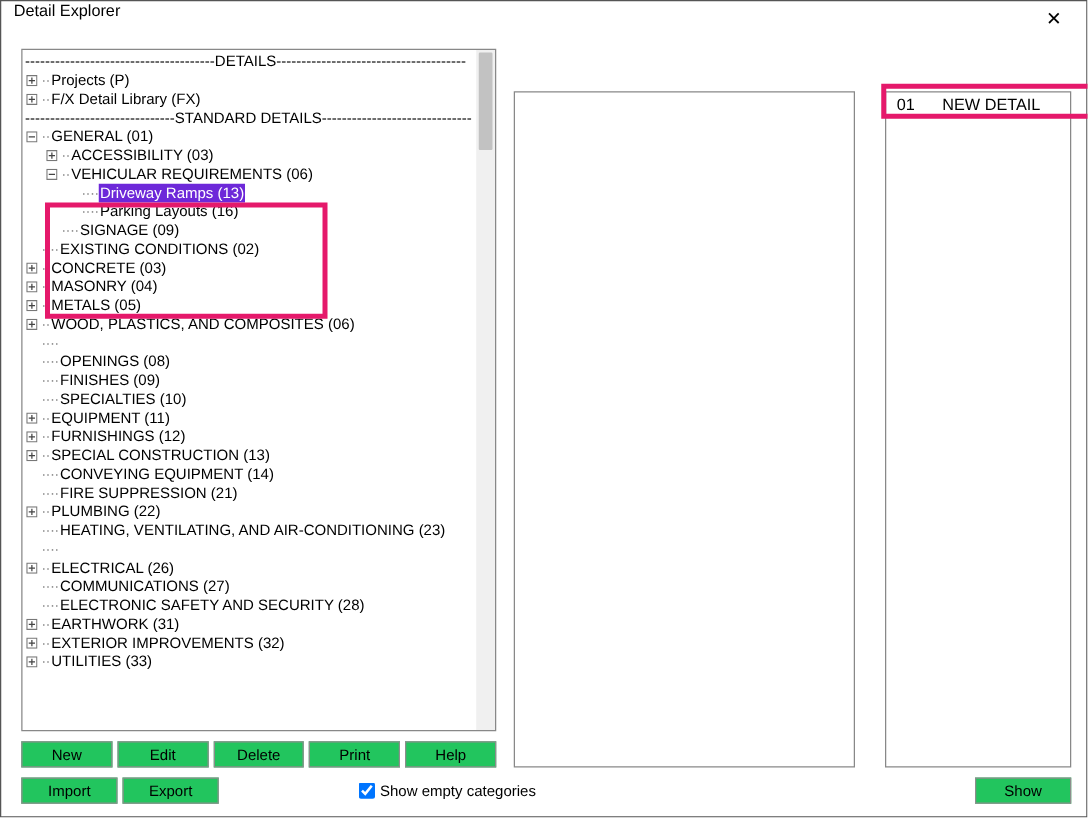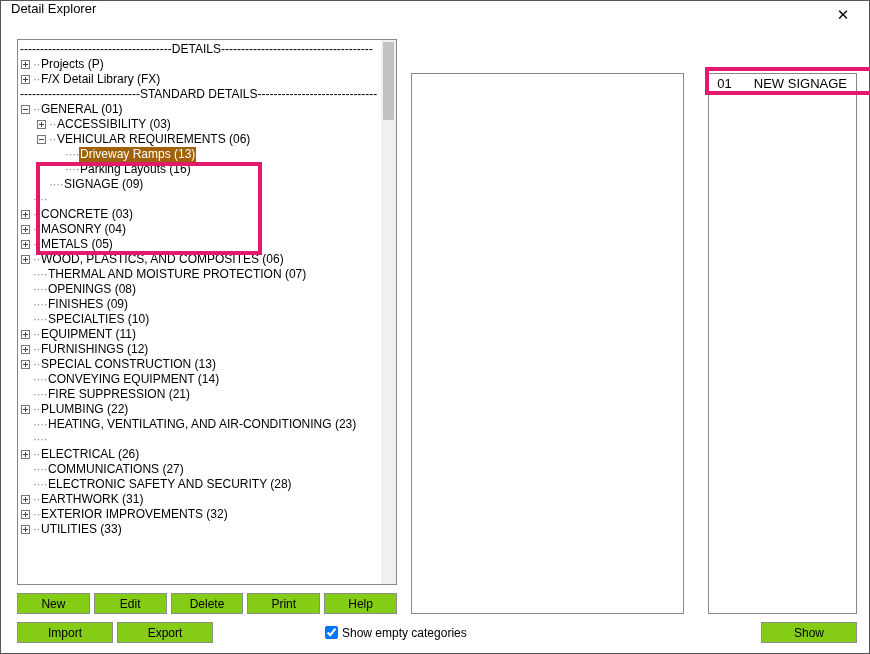--- a/index.html
+++ b/index.html
@@ -112,21 +112,21 @@
     display: inline-block;
     color: #888;
     letter-spacing: -0.5px;
   }
   .lbl {
     cursor: default;
     padding: 0 1px;
     text-align: right;
   }
   .lbl.sel {
-    background: #a16207;
+    background: #6d28d9;
     color: #fff;
   }
   
   .callout {
     position: absolute;
     border: 4px solid #e5196b;
     pointer-events: none;
     z-index: 50;
   }
   .right-pane {
@@ -155,28 +155,28 @@
     font-size: 13px;
   }
   .button-row {
     display: flex;
     gap: 4px;
     margin-top: 8px;
   }
   .btn {
     height: 21px;
     border: 1px solid #8d8d8d;
-    background: #84cc16;
+    background: #22c55e;
     font: inherit;
     font-size: 12px;
     cursor: pointer;
     padding: 0;
   }
   .btn.w { width: 77px; }
-  .btn.wbig { width: 96px; }
+  .btn.wbig { width: 77px; }
   .bottom-bar {
     display: flex;
     align-items: center;
     margin-top: 8px;
   }
   .chk {
     display: flex;
     align-items: center;
     gap: 4px;
     font-size: 12px;
@@ -297,20 +297,21 @@
             <div class="tree-row">
               <span class="indent" style="width:16px;"></span>
               <span class="exp none"></span>
               <span class="dots">····</span>
               <span class="lbl">SIGNAGE (09)</span>
             </div>
 
             <div class="tree-row">
               <span class="exp none"></span>
               <span class="dots">····</span>
+              <span class="lbl">EXISTING CONDITIONS (02)</span>
             </div>
             <div class="tree-row">
               <span class="exp">
                   <svg width="9" height="9">
                     <rect x="0.5" y="0.5" width="8" height="8" fill="#fff" stroke="#777"></rect>
                     <line x1="2" y1="4.5" x2="7" y2="4.5" stroke="#444"></line>
                     <line x1="4.5" y1="2" x2="4.5" y2="7" stroke="#444"></line>
                   </svg>
                 </span>
               <span class="dots">··</span>
@@ -345,21 +346,20 @@
                     <line x1="2" y1="4.5" x2="7" y2="4.5" stroke="#444"></line>
                     <line x1="4.5" y1="2" x2="4.5" y2="7" stroke="#444"></line>
                   </svg>
                 </span>
               <span class="dots">··</span>
               <span class="lbl">WOOD, PLASTICS, AND COMPOSITES (06)</span>
             </div>
             <div class="tree-row">
               <span class="exp none"></span>
                 <span class="dots">····</span>
-              <span class="lbl">THERMAL AND MOISTURE PROTECTION (07)</span>
             </div>
             <div class="tree-row">
               <span class="exp none"></span>
                 <span class="dots">····</span>
               <span class="lbl">OPENINGS (08)</span>
             </div>
             <div class="tree-row">
               <span class="exp none"></span>
                 <span class="dots">····</span>
               <span class="lbl">FINISHES (09)</span>
@@ -502,21 +502,21 @@
           <button class="btn w">Print</button>
           <button class="btn w">Help</button>
         </div>
       </div>
 
       <div class="right-pane">
         <div class="preview-top"></div>
         <div class="preview-bot">
           <div class="detail-row">
             <span>01</span>
-            <span>NEW SIGNAGE</span>
+            <span>NEW DETAIL</span>
           </div>
           <div class="callout" style="left:-4px; top:-7px; width:242px; height:28px;"></div>
         </div>
       </div>
 
     </div>
 
     <div class="bottom-bar">
       <button class="btn wbig">Import</button>
       <div style="width:4px;"></div>

